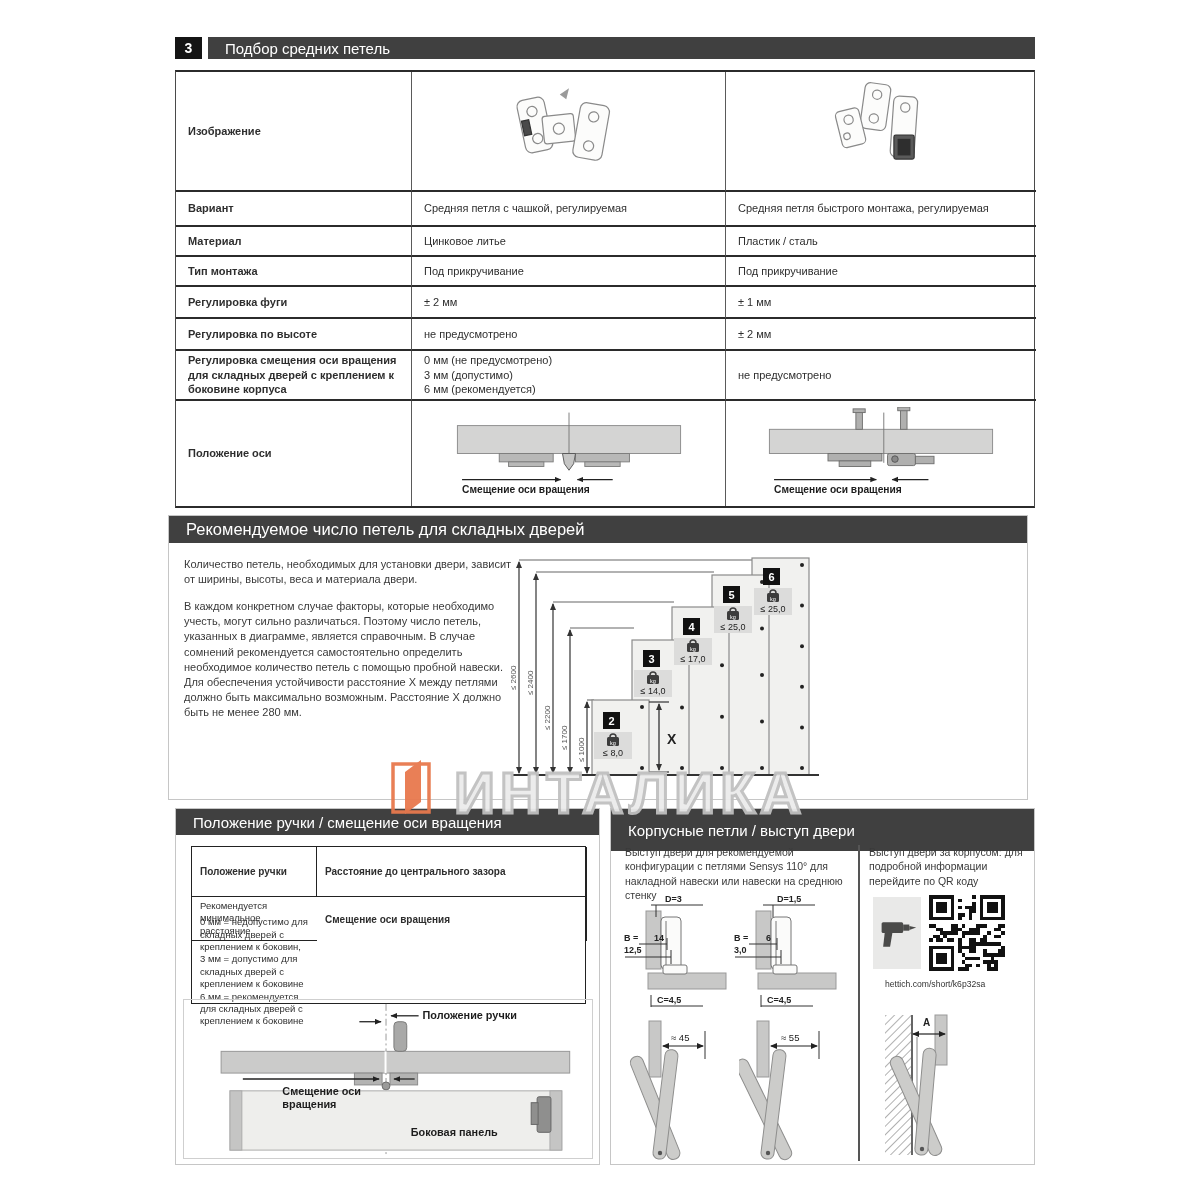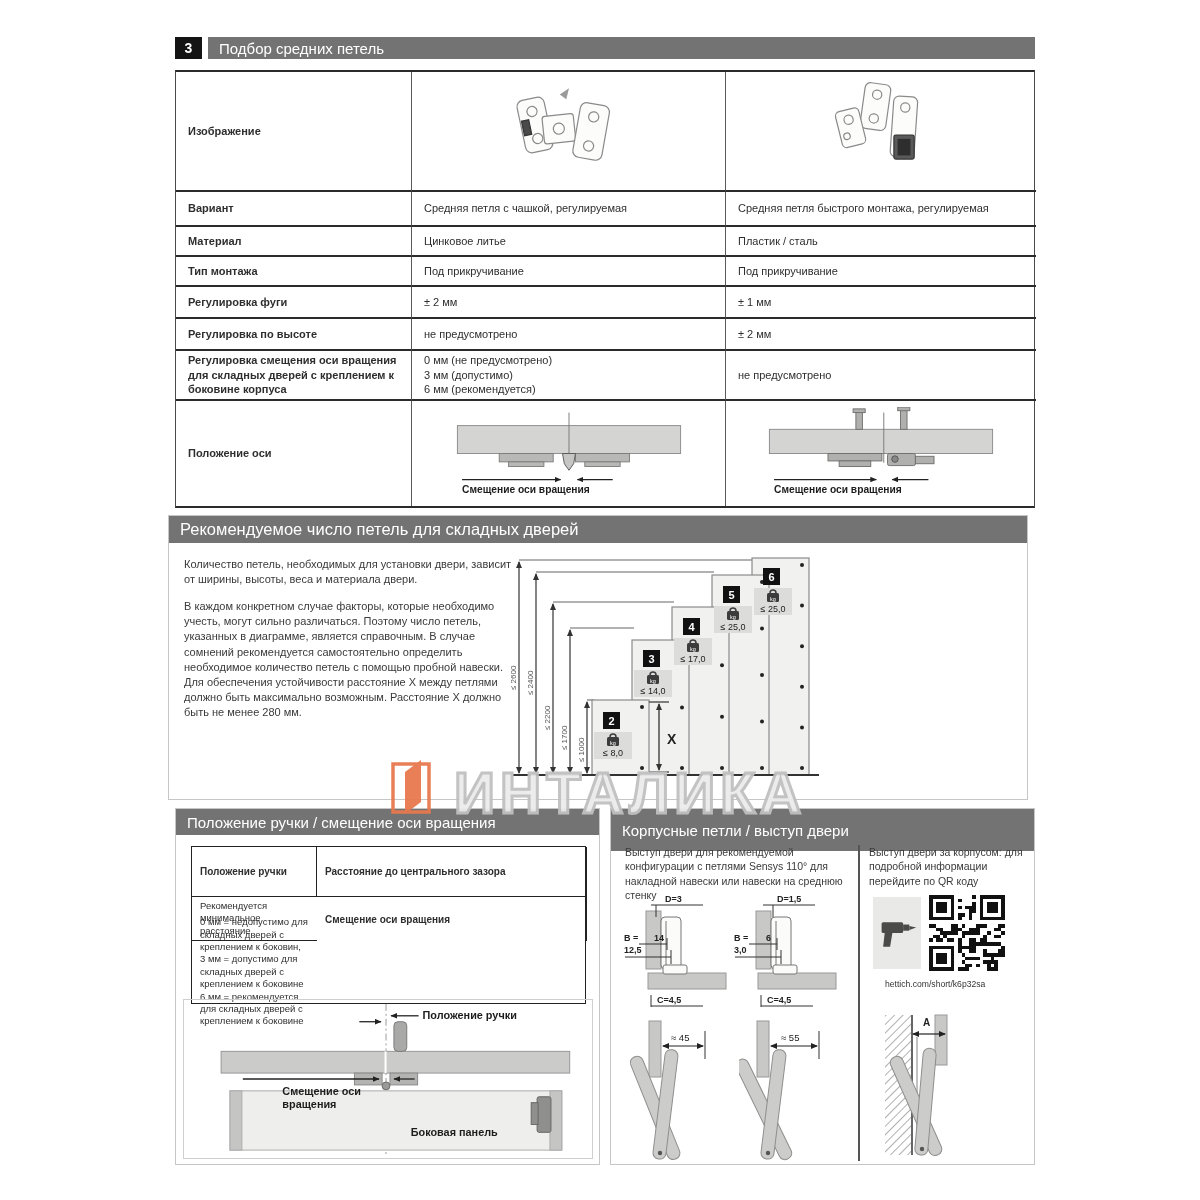--- a/index.html
+++ b/index.html
@@ -1,20 +1,20 @@
 <!DOCTYPE html>
 <html><head>
 <meta charset="utf-8">
 <style>
 *{margin:0;padding:0;box-sizing:border-box}
 body{background:#fff;font-family:"Liberation Sans","DejaVu Sans",sans-serif;color:#2e2e2e}
 svg{font-family:inherit;display:block}
 .page{position:relative;width:1200px;height:1200px;background:#fff;overflow:hidden}
 .abs{position:absolute}
-.hdr{background:#737373;color:#fff;display:flex;align-items:center;padding-left:11px;font-weight:400}
+.hdr{background:#404040;color:#fff;display:flex;align-items:center;padding-left:17px;font-weight:400}
 .badge3{background:#141414;color:#fff;width:27px;height:22px;display:flex;align-items:center;justify-content:center;font-size:14px;font-weight:bold}
 
 .t1{display:grid;grid-template-columns:236px 314px 310px;grid-template-rows:120px 35px 30px 30px 32px 32px 50px 105px;border-left:1px solid #4a4a4a;border-right:1px solid #4a4a4a;border-top:2px solid #2b2b2b;border-bottom:2px solid #2b2b2b}
 .t1 .c{border-right:1px solid #5a5a5a;border-bottom:2px solid #2b2b2b;padding:6px 12px;display:flex;flex-direction:column;justify-content:center;font-size:11px;line-height:1.35}
 .t1 .c.last{border-right:none}
 .t1 .c.bot{border-bottom:none}
 .t1 .lab{font-weight:bold}
 .t1 .imgc{align-items:center}
 
 .boxed{border:1px solid #c6c6c6;background:#fff}

